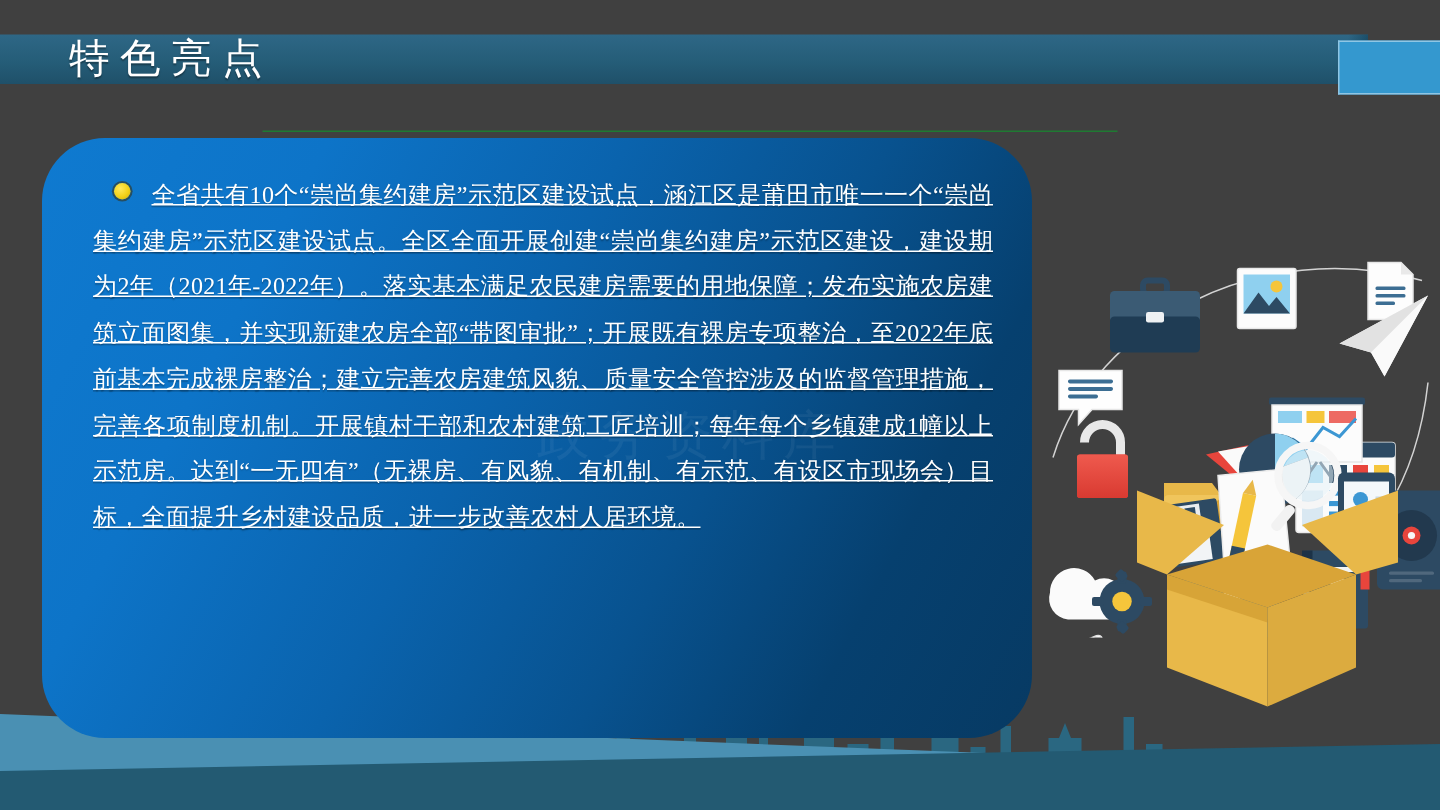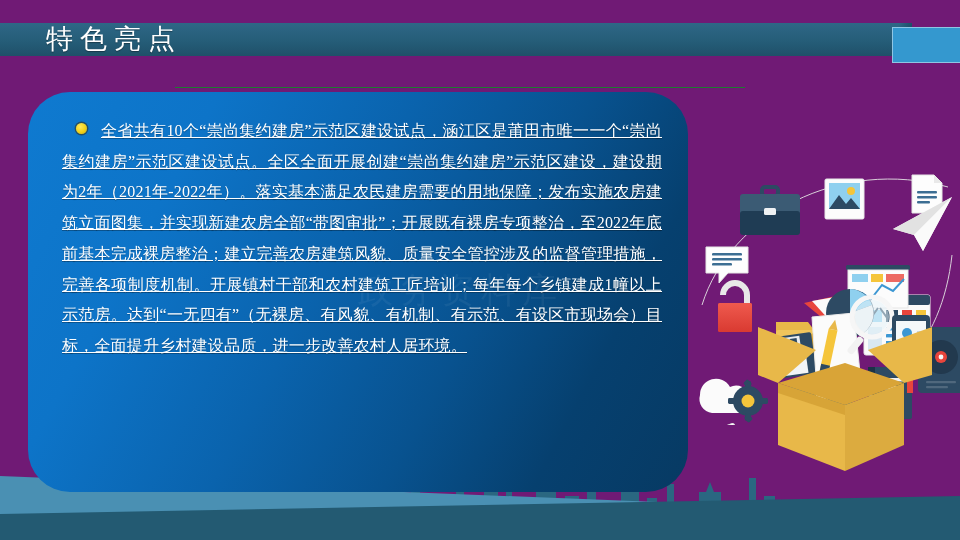--- a/index.html
+++ b/index.html
@@ -4,21 +4,21 @@
 <style>
   * { box-sizing: border-box; margin: 0; padding: 0; }
   html, body {
     width: 960px; height: 540px;
     overflow: hidden;
     font-family: "Liberation Serif", "DejaVu Serif", serif;
   }
   #slide {
     position: relative;
     width: 960px; height: 540px;
-    background: #701a75;
+    background: #404040;
     overflow: hidden;
   }
 
   
   .header-bar {
     position: absolute; left: 0; top: 23px;
     width: 912px; height: 33px;
     background: linear-gradient(180deg,#2e6786 0%, #255d78 55%, #1f5069 100%);
     z-index: 4;
   }

